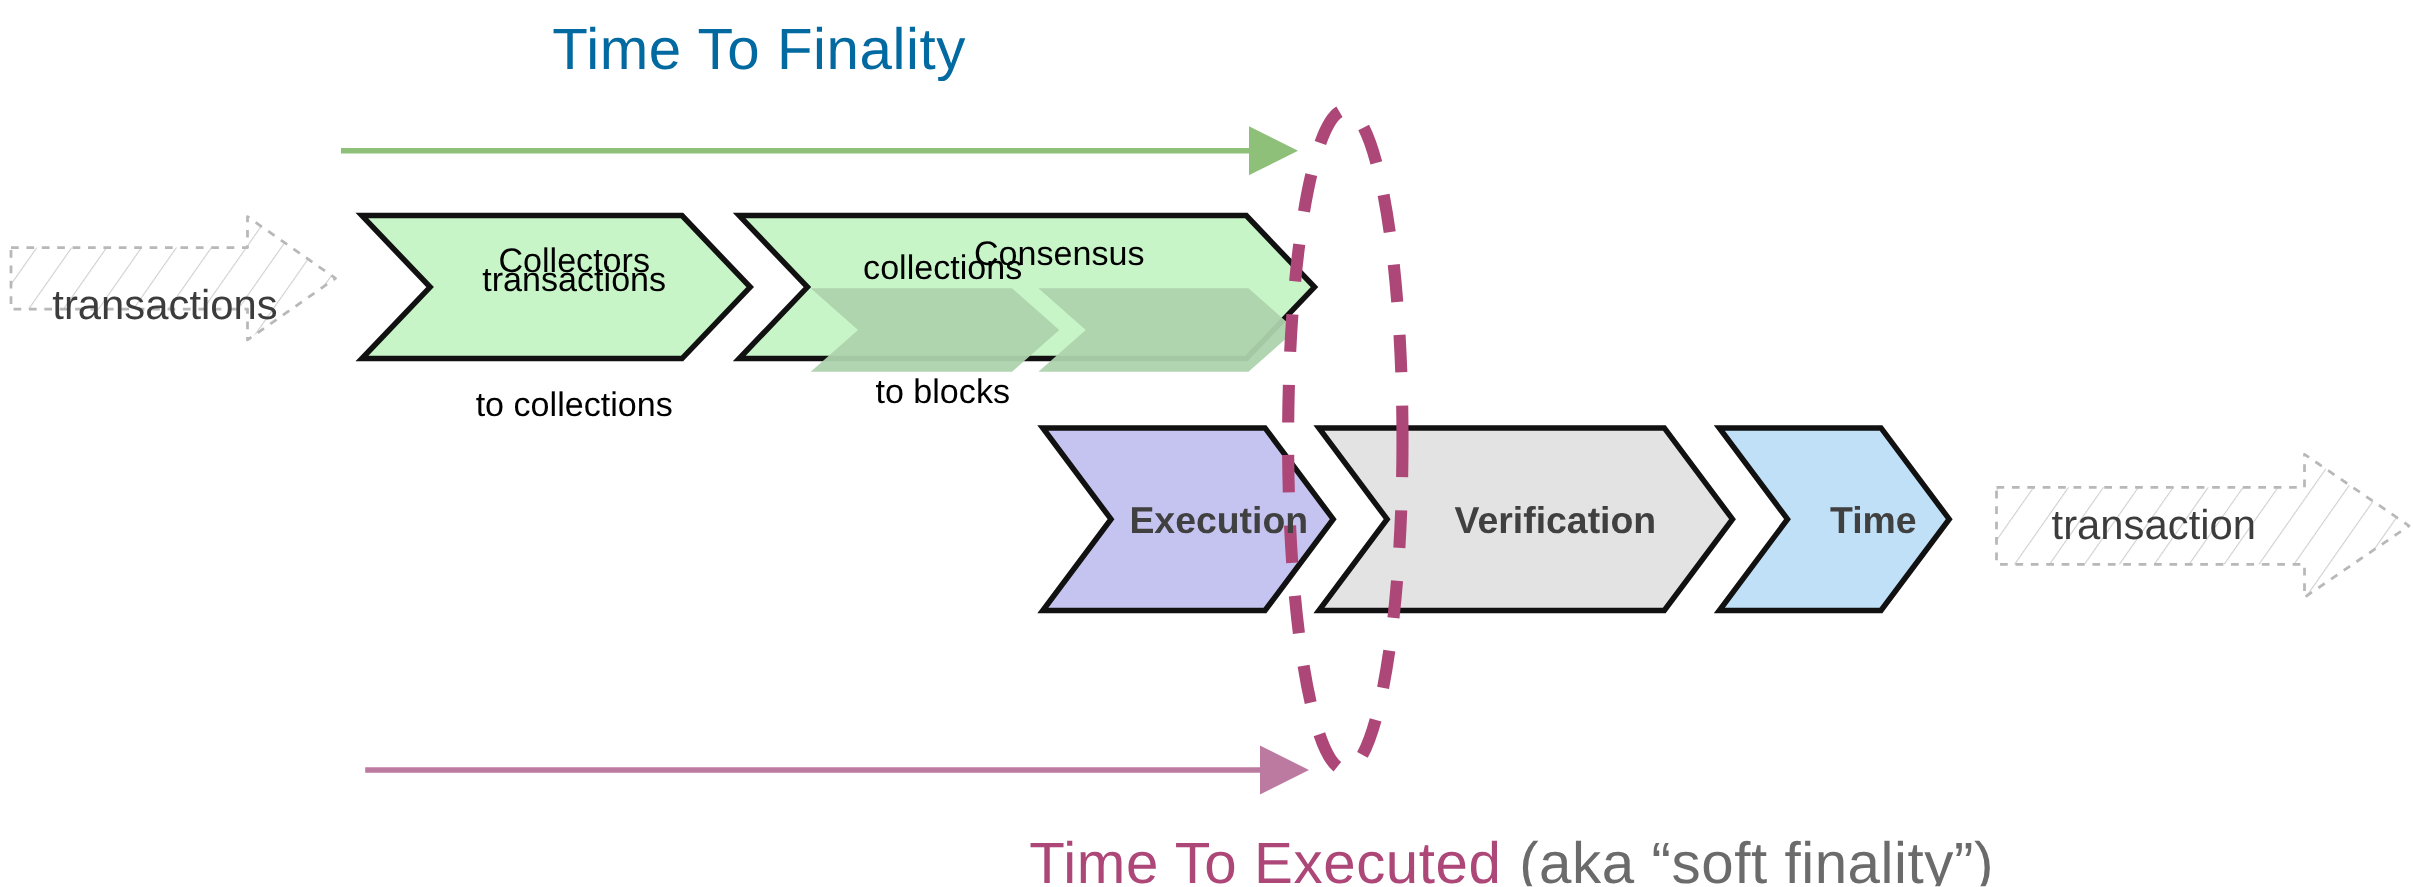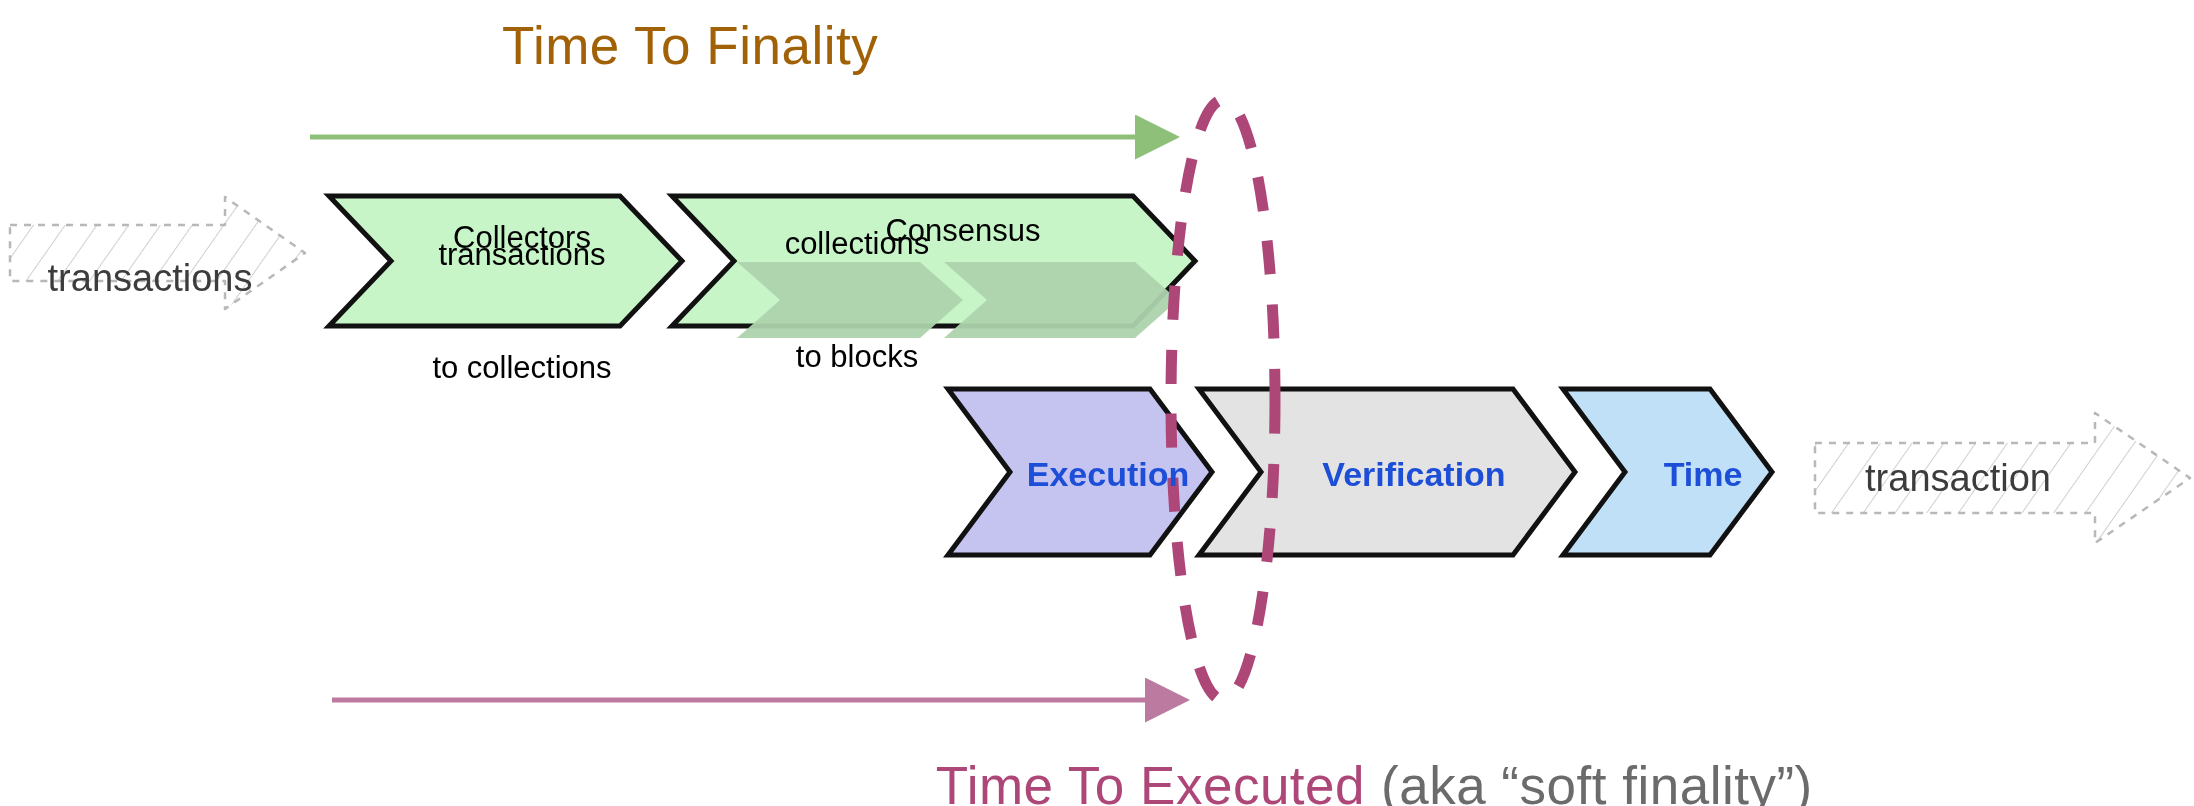--- a/index.html
+++ b/index.html
@@ -23,21 +23,21 @@
     top: 0;
     width: 2194px;
     height: 806px;
   }
   .txt-abs {
     position: absolute;
     white-space: pre;
     line-height: 1.12;
   }
   .title-green {
-    color: #a16207;
+    color: #0369a1;
     font-size: 53px;
     letter-spacing: 0.5px;
   }
   .title-pink {
     color: #ad4778;
     font-size: 53px;
     letter-spacing: 0.5px;
   }
   .title-gray {
     color: #6b6b6b;
@@ -55,21 +55,21 @@
     font-size: 31px;
     text-align: center;
   }
   .stage-sub {
     color: #000000;
     font-size: 31px;
     text-align: center;
     line-height: 1.22;
   }
   .stage-big {
-    color: #1d4ed8;
+    color: #404040;
     font-weight: bold;
     font-size: 34px;
     text-align: center;
   }
   .centerbox {
     transform: translate(-50%, -50%);
   }
 </style>
 </head>
 <body>

